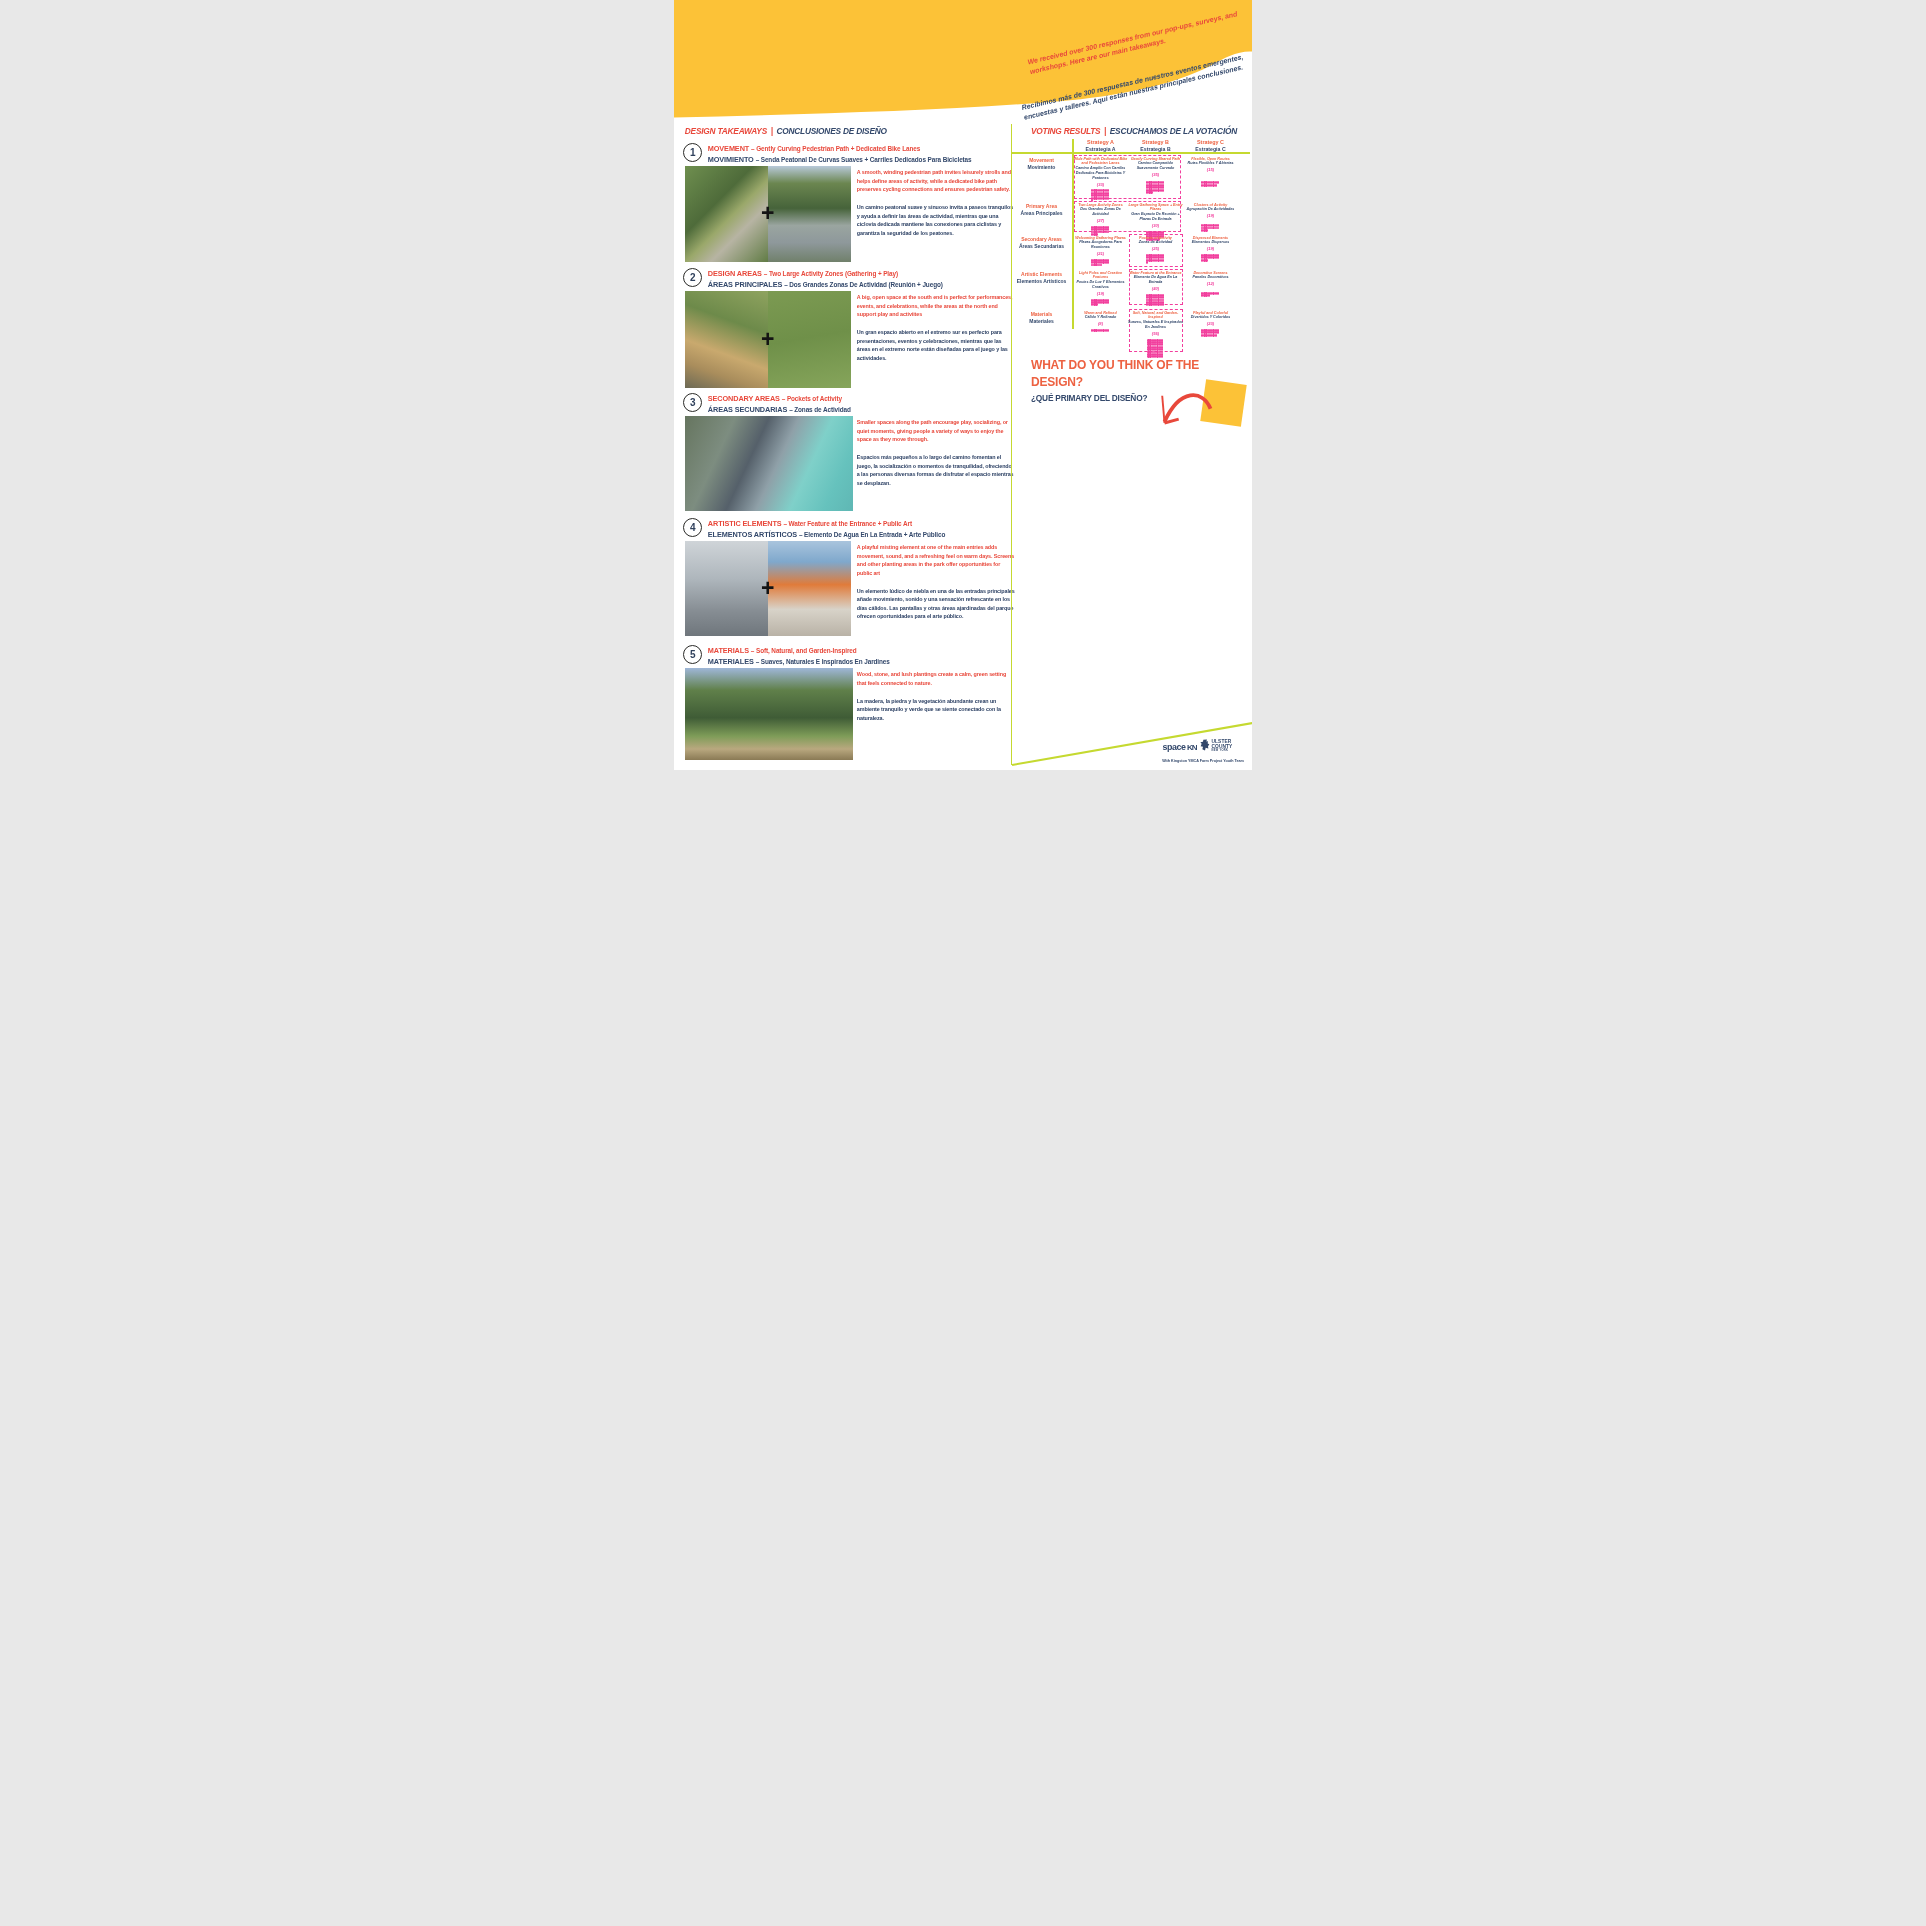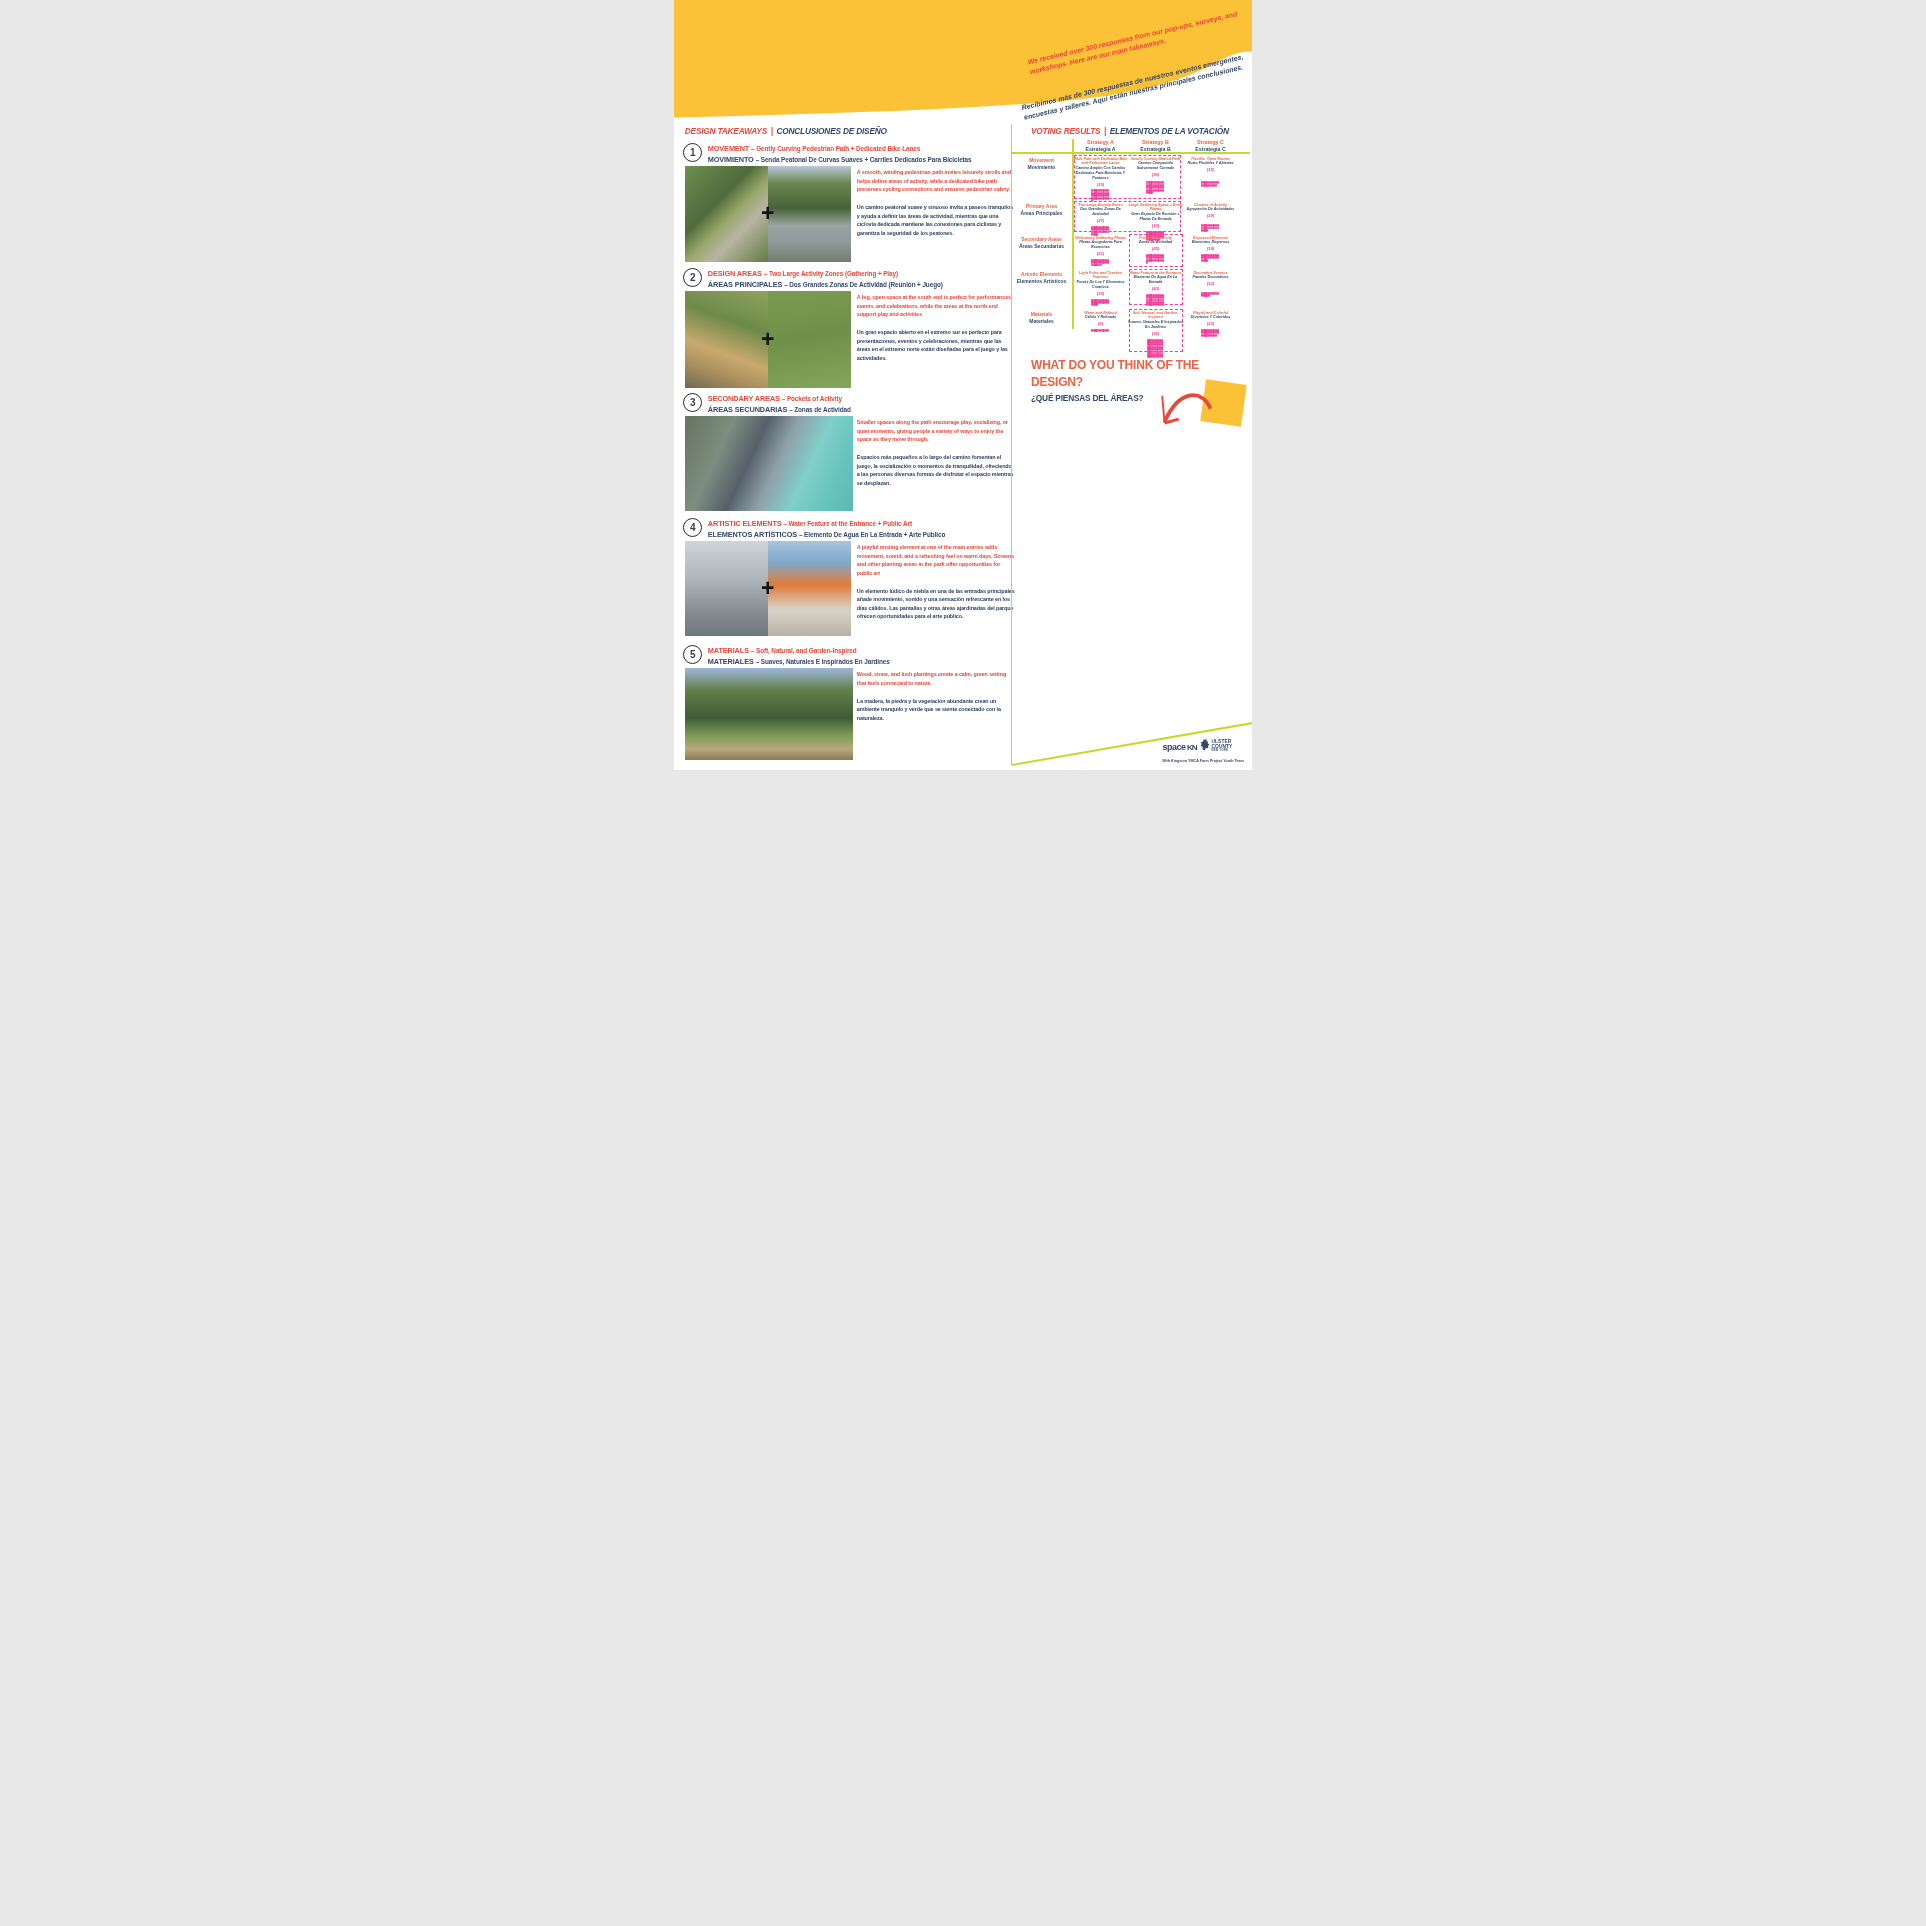--- a/index.html
+++ b/index.html
@@ -98,21 +98,21 @@
   <div id="blurb-es" class="blurb"><span>Recibimos más de </span><b>300 respuestas</b><span> de nuestros eventos emergentes, encuestas y talleres. Aquí están nuestras principales conclusiones.</span></div>
 
   <div id="takeaways-heading" class="col-heading">
     <span class="hd-en">DESIGN TAKEAWAYS</span>
     <span class="hd-bar">|</span>
     <span class="hd-es">CONCLUSIONES DE DISEÑO</span>
   </div>
   <div id="voting-heading" class="col-heading">
     <span class="hd-en">VOTING RESULTS</span>
     <span class="hd-bar">|</span>
-    <span class="hd-es">ELEMENTOS DE LA VOTACIÓN</span>
+    <span class="hd-es">ESCUCHAMOS DE LA VOTACIÓN</span>
   </div>
 
   <div id="sections-root">
       <div class="takeaway" style="top: 143px;">
         <div class="num-circle">
           <span>1</span>
         </div>
         <div class="sec-h sec-h-en"><span class="big">MOVEMENT </span><span class="rest">– Gently Curving Pedestrian Path + Dedicated Bike Lanes</span></div>
         <div class="sec-h sec-h-es"><span class="big">MOVIMIENTO </span><span class="rest">– Senda Peatonal De Curvas Suaves + Carriles Dedicados Para Bicicletas</span></div>
         <div class="collage" style="height: 96px;">
@@ -360,21 +360,21 @@
             <div class="c-es">Divertidos Y Coloridos</div>
             <div class="c-count">(23)</div>
           </div>
           <div class="dots" style="width: 19.6px;"><span class="dot"></span><span class="dot"></span><span class="dot"></span><span class="dot"></span><span class="dot"></span><span class="dot"></span><span class="dot"></span><span class="dot"></span><span class="dot"></span><span class="dot"></span><span class="dot"></span><span class="dot"></span><span class="dot"></span><span class="dot"></span><span class="dot"></span><span class="dot"></span><span class="dot"></span><span class="dot"></span><span class="dot"></span><span class="dot"></span><span class="dot"></span><span class="dot"></span><span class="dot"></span></div>
         </div>
       </div>
     </div>
 
   <div id="question">
     <span class="q1">WHAT DO YOU THINK OF THE DESIGN?</span>
-    <span class="q2">¿QUÉ PIENSAS DEL ÁREAS?</span>
+    <span class="q2">¿QUÉ PRIMARY DEL DISEÑO?</span>
   </div>
 
   <div id="sticky"></div>
   <svg id="arrow" width="71" height="46" viewBox="0 0 185 120">
     <path d="M176,62 C156,12 96,8 56,96" fill="none" stroke="#E8483B" stroke-width="10"></path>
     <path d="M56,99 L50,28" fill="none" stroke="#E8483B" stroke-width="5"></path>
     <path d="M56,99 L93,89" fill="none" stroke="#E8483B" stroke-width="8"></path>
   </svg>
 
   <div id="footer">

